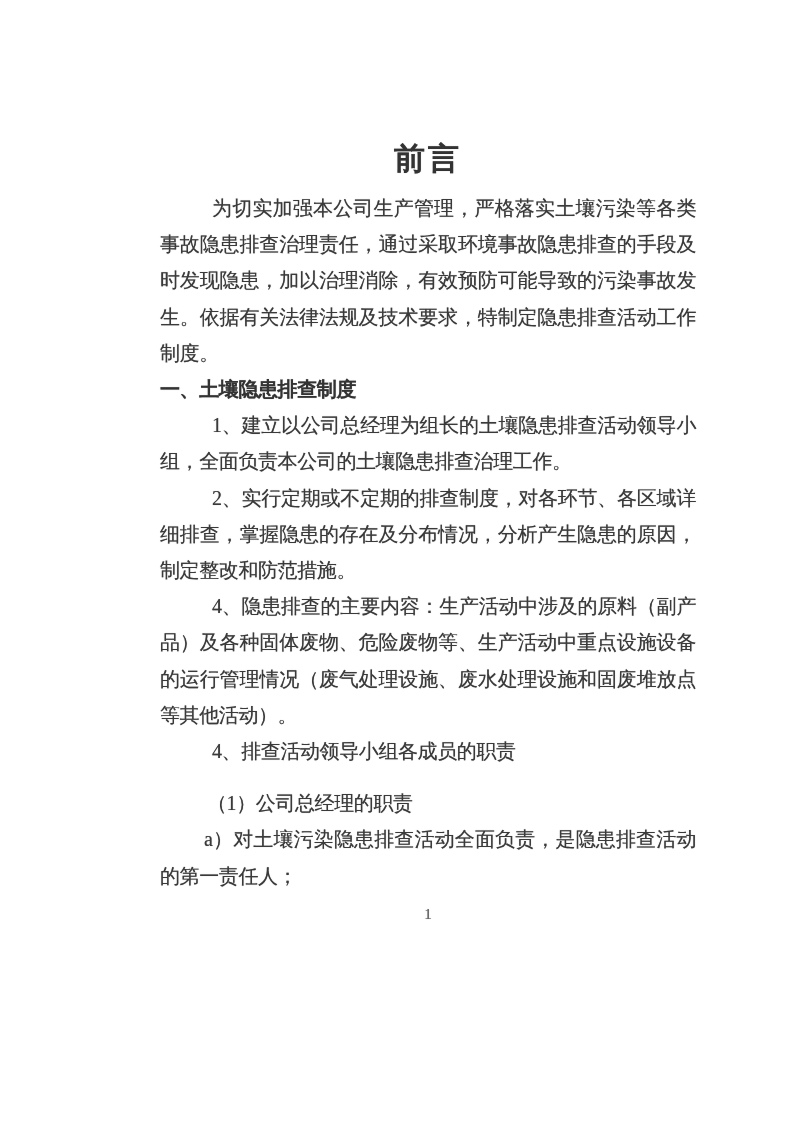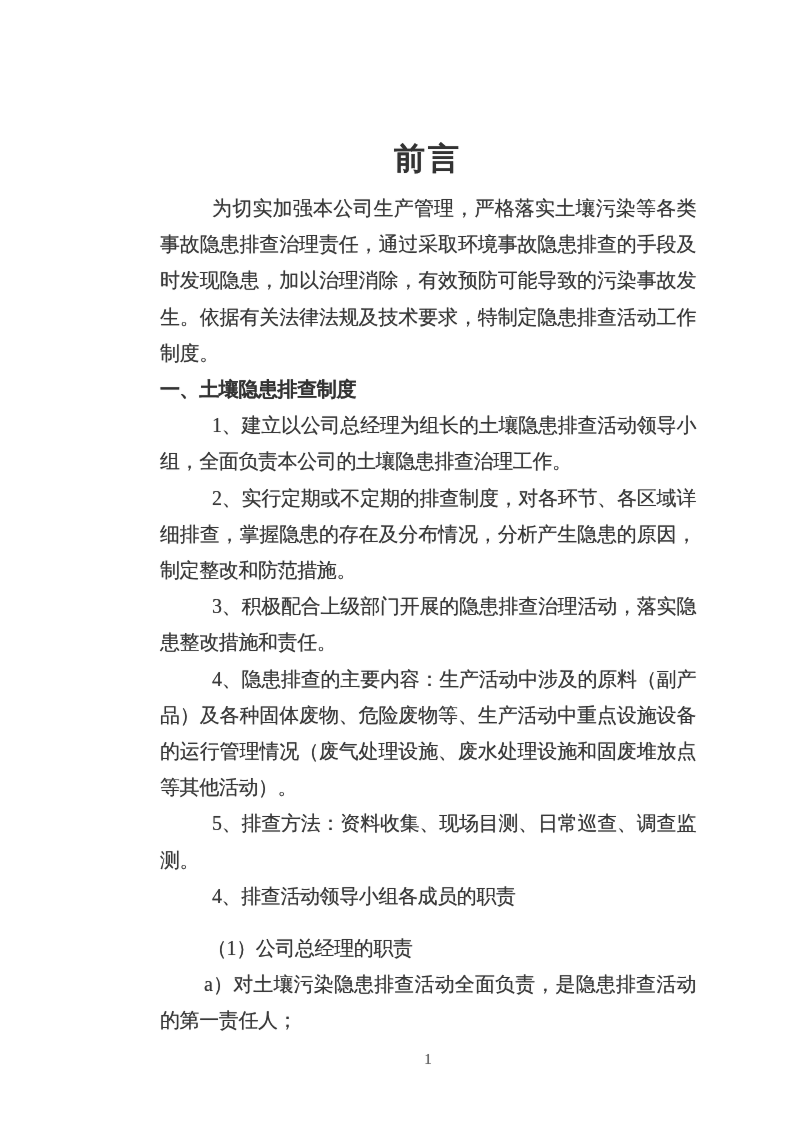--- a/index.html
+++ b/index.html
@@ -60,25 +60,23 @@
   <h1 class="doc-title">前言</h1>
 
   <p class="para indent">为切实加强本公司生产管理，严格落实土壤污染等各类事故隐患排查治理责任，通过采取环境事故隐患排查的手段及时发现隐患，加以治理消除，有效预防可能导致的污染事故发生。依据有关法律法规及技术要求，特制定隐患排查活动工作制度。</p>
 
   <p class="para heading">一、土壤隐患排查制度</p>
 
   <p class="para num">1、建立以公司总经理为组长的土壤隐患排查活动领导小组，全面负责本公司的土壤隐患排查治理工作。</p>
 
   <p class="para num">2、实行定期或不定期的排查制度，对各环节、各区域详细排查，掌握隐患的存在及分布情况，分析产生隐患的原因，制定整改和防范措施。</p>
 
-  <p class="para num">3、积极配合上级部门开展的隐患排查治理活动，落实隐患整改措施和责任。</p>
 
   <p class="para num">4、隐患排查的主要内容：生产活动中涉及的原料（副产品）及各种固体废物、危险废物等、生产活动中重点设施设备的运行管理情况（废气处理设施、废水处理设施和固废堆放点等其他活动）。</p>
 
-  <p class="para num">5、排查方法：资料收集、现场目测、日常巡查、调查监测。</p>
 
   <p class="para num">4、排查活动领导小组各成员的职责</p>
 
   <p class="para sub">（1）公司总经理的职责</p>
 
   <p class="para alpha">a）对土壤污染隐患排查活动全面负责，是隐患排查活动的第一责任人；</p>
 
   <div class="page-number">1</div>
 </div>
 

